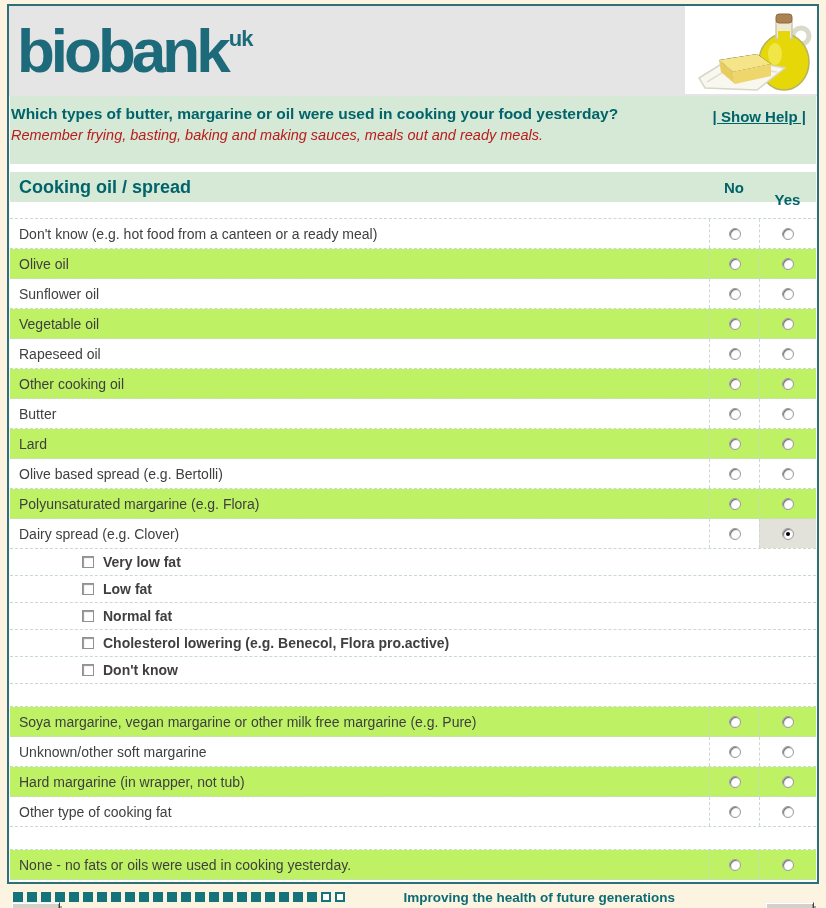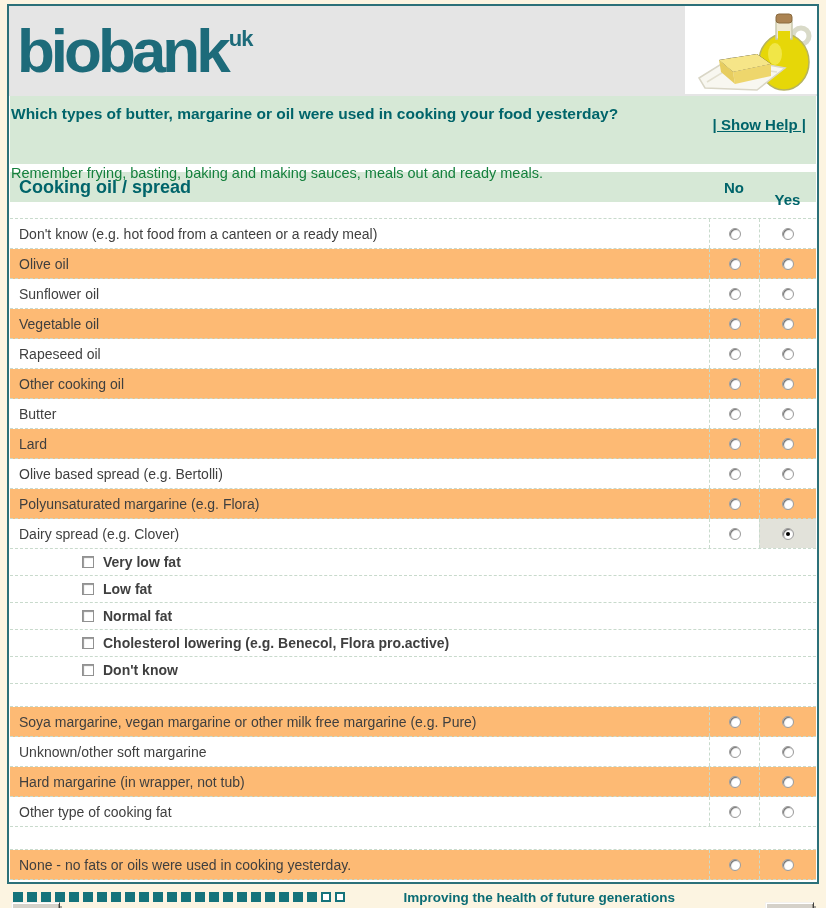--- a/index.html
+++ b/index.html
@@ -22,38 +22,38 @@
     letter-spacing:-4px;
   }
   .logo sup { font-size:22px; letter-spacing:-1px; vertical-align:26px; margin-left:2px; }
   .photo { position:absolute; right:0; top:0; width:132px; height:88px; }
   
   .qbar {
     margin:0 1px; background:#d6e8d6; padding:8px 9px 9px 1px; height:68px;
     position:relative;
   }
   .qtitle { color:#00646a; font-size:15.5px; font-weight:bold; line-height:20px; }
-  .qsub   { color:#15803d; font-size:14.5px; line-height:22px;margin-top:38px; }
+  .qsub   { color:#b91c1c; font-size:14.5px; font-style:italic; line-height:22px; }
   .showhelp {
-    position:absolute; right:10px; top:20px;
+    position:absolute; right:10px; top:12px;
     color:#00646a; font-size:15px; font-weight:bold;
     text-decoration:underline; cursor:pointer; white-space:nowrap;
   }
   
   .thead {
     margin:8px 1px 0 1px; background:#d6e8d6; height:30px;
     display:flex; align-items:center;
   }
   .thead .t-title { flex:1; padding-left:9px; color:#00646a; font-size:18px; font-weight:bold; }
   .thead .t-no, .thead .t-yes { color:#00646a; font-size:15px; font-weight:bold; text-align:center; }
   .t-no  { width:50px; }
   .t-yes { width:57px;margin-top:24px; }
   .rows { margin:16px 1px; border-top:1px dashed #c8dacc; }
   .row { display:flex; height:30px; align-items:stretch; border-bottom:1px dashed #c8dacc; background:#fff; }
-  .row.alt { background:#fdba74;justify-content:center; }
+  .row.alt { background:#bef264;justify-content:center; }
   .row-label {
     flex:1; padding-left:9px; color:#3f3f3f; font-size:14px;
     display:flex; align-items:center;
   }
   .cell {
     border-left:1px dashed #c8dacc;
     display:flex; align-items:center; justify-content:center;
   }
   .cell.no  { width:50px; }
   .cell.yes { width:57px; }

